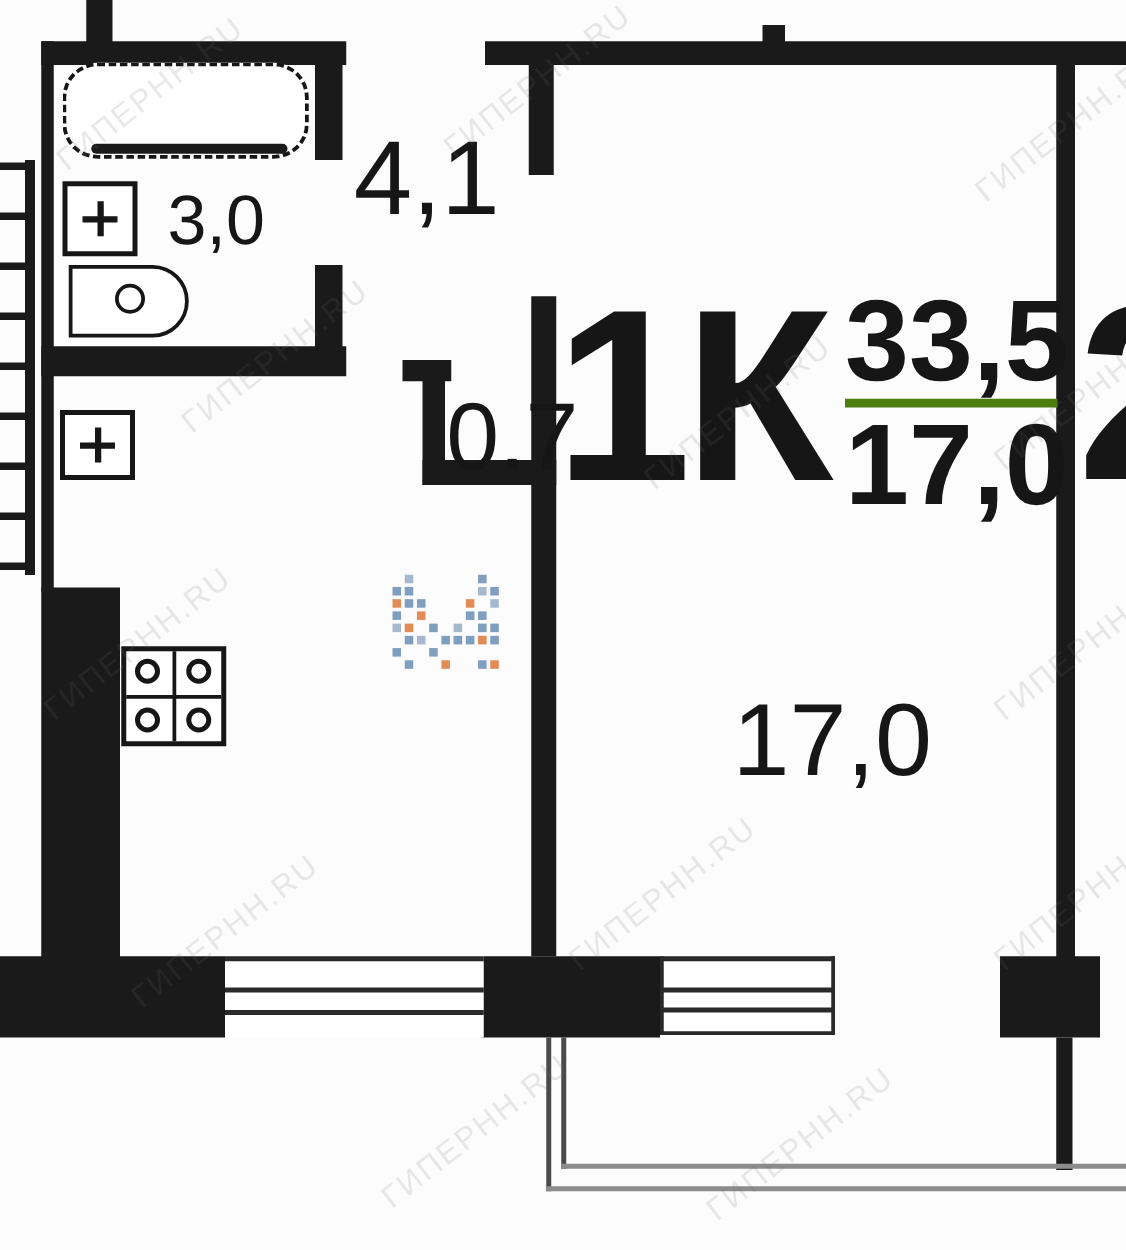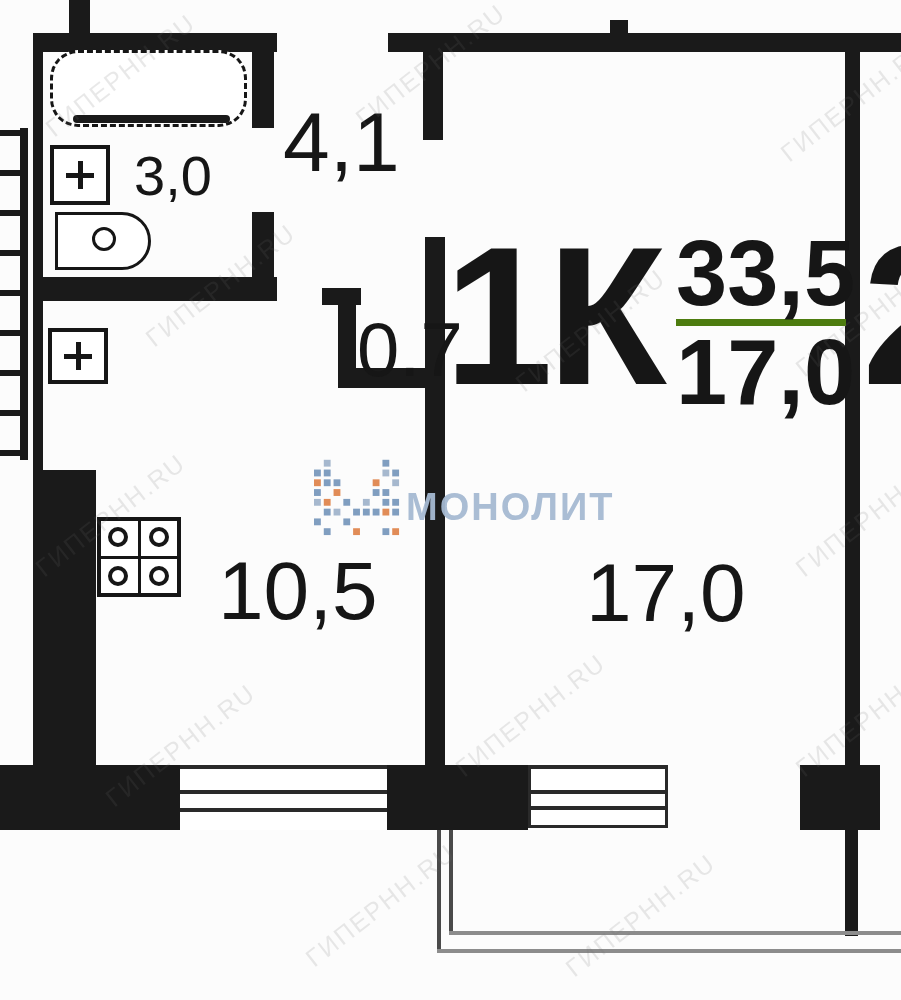--- a/index.html
+++ b/index.html
@@ -115,21 +115,20 @@
   </div>
 
   <div class="balc" style="left:437px;top:830px;width:4px;height:123px;background:#4a4a4a"></div>
   <div class="balc" style="left:449px;top:830px;width:4px;height:105px;background:#4a4a4a"></div>
   <div class="balc" style="left:449px;top:931px;width:452px;height:4px"></div>
   <div class="balc" style="left:437px;top:949px;width:464px;height:4px"></div>
 
   <div class="lbl" style="left:134px;top:148px;font-size:56px">3,0</div>
   <div class="lbl" style="left:283px;top:100px;font-size:84px">4,1</div>
   <div class="lbl" style="left:357px;top:312px;font-size:76px;z-index:4">0.7</div>
-  <div class="lbl room-lbl" style="left:218px;top:550px">10,5</div>
   <div class="lbl room-lbl" style="left:586px;top:552px">17,0</div>
 
   <div class="lbl apt">1К</div>
   <div class="frac">
     <div class="num lbl" style="position:static">33,5</div>
     <div class="den lbl" style="position:static">17,0</div>
   </div>
   <div class="lbl neighbor">2</div>
 
   <svg class="logo" width="92" height="88" viewBox="0 0 90 90">
@@ -163,21 +162,20 @@
         <rect x="70" y="50" width="7" height="7" fill="#7a99bd"></rect>
       <rect x="70" y="60" width="7" height="7" fill="#e0874f"></rect>
         <rect x="70" y="80" width="7" height="7" fill="#7a99bd"></rect>
       <rect x="80" y="20" width="7" height="7" fill="#7a99bd"></rect>
         <rect x="80" y="30" width="7" height="7" fill="#a2b5cc"></rect>
       <rect x="80" y="50" width="7" height="7" fill="#7a99bd"></rect>
         <rect x="80" y="60" width="7" height="7" fill="#7a99bd"></rect>
       <rect x="80" y="80" width="7" height="7" fill="#e0874f"></rect>
     </g>
   </svg>
-  <div class="brand">МОНОЛИТ</div>
 
   <span class="wm" style="left:40px;top:120px">ГИПЕРНН.RU</span>
   <span class="wm" style="left:350px;top:110px">ГИПЕРНН.RU</span>
   <span class="wm" style="left:775px;top:145px">ГИПЕРНН.RU</span>
   <span class="wm" style="left:140px;top:330px">ГИПЕРНН.RU</span>
   <span class="wm" style="left:510px;top:375px">ГИПЕРНН.RU</span>
   <span class="wm" style="left:790px;top:360px">ГИПЕРНН.RU</span>
   <span class="wm" style="left:30px;top:560px">ГИПЕРНН.RU</span>
   <span class="wm" style="left:790px;top:560px">ГИПЕРНН.RU</span>
   <span class="wm" style="left:100px;top:790px">ГИПЕРНН.RU</span>

